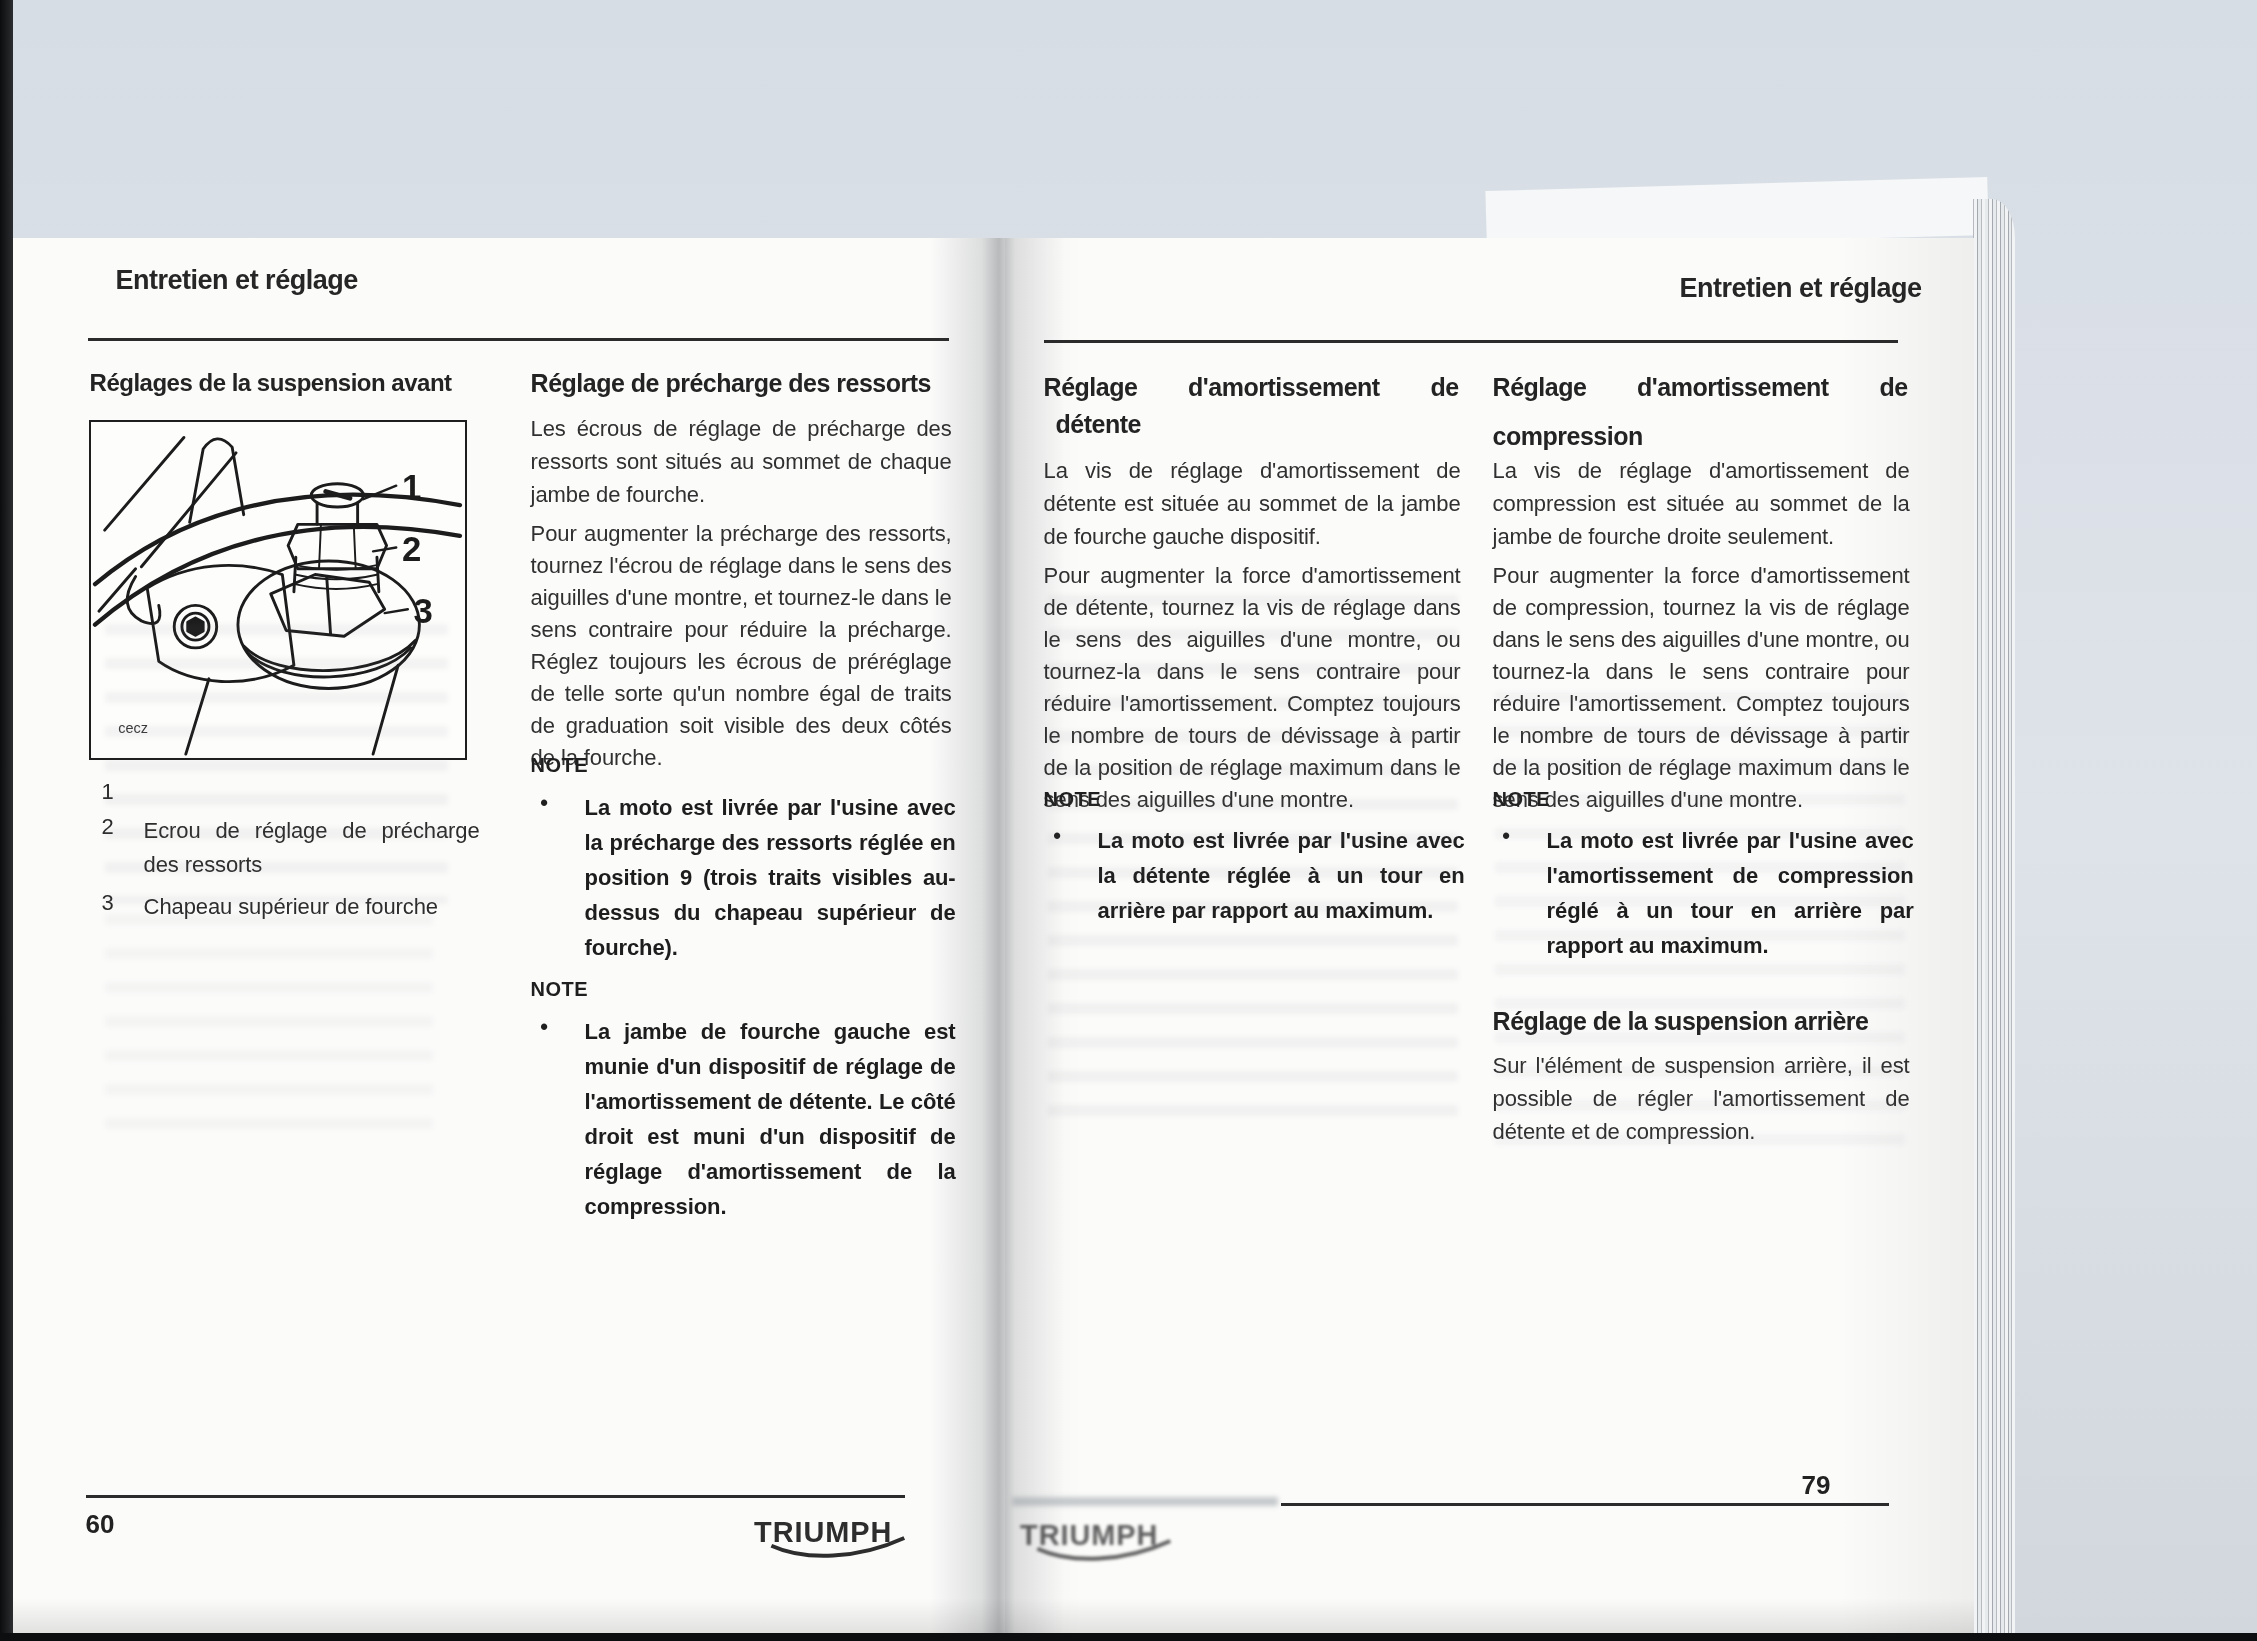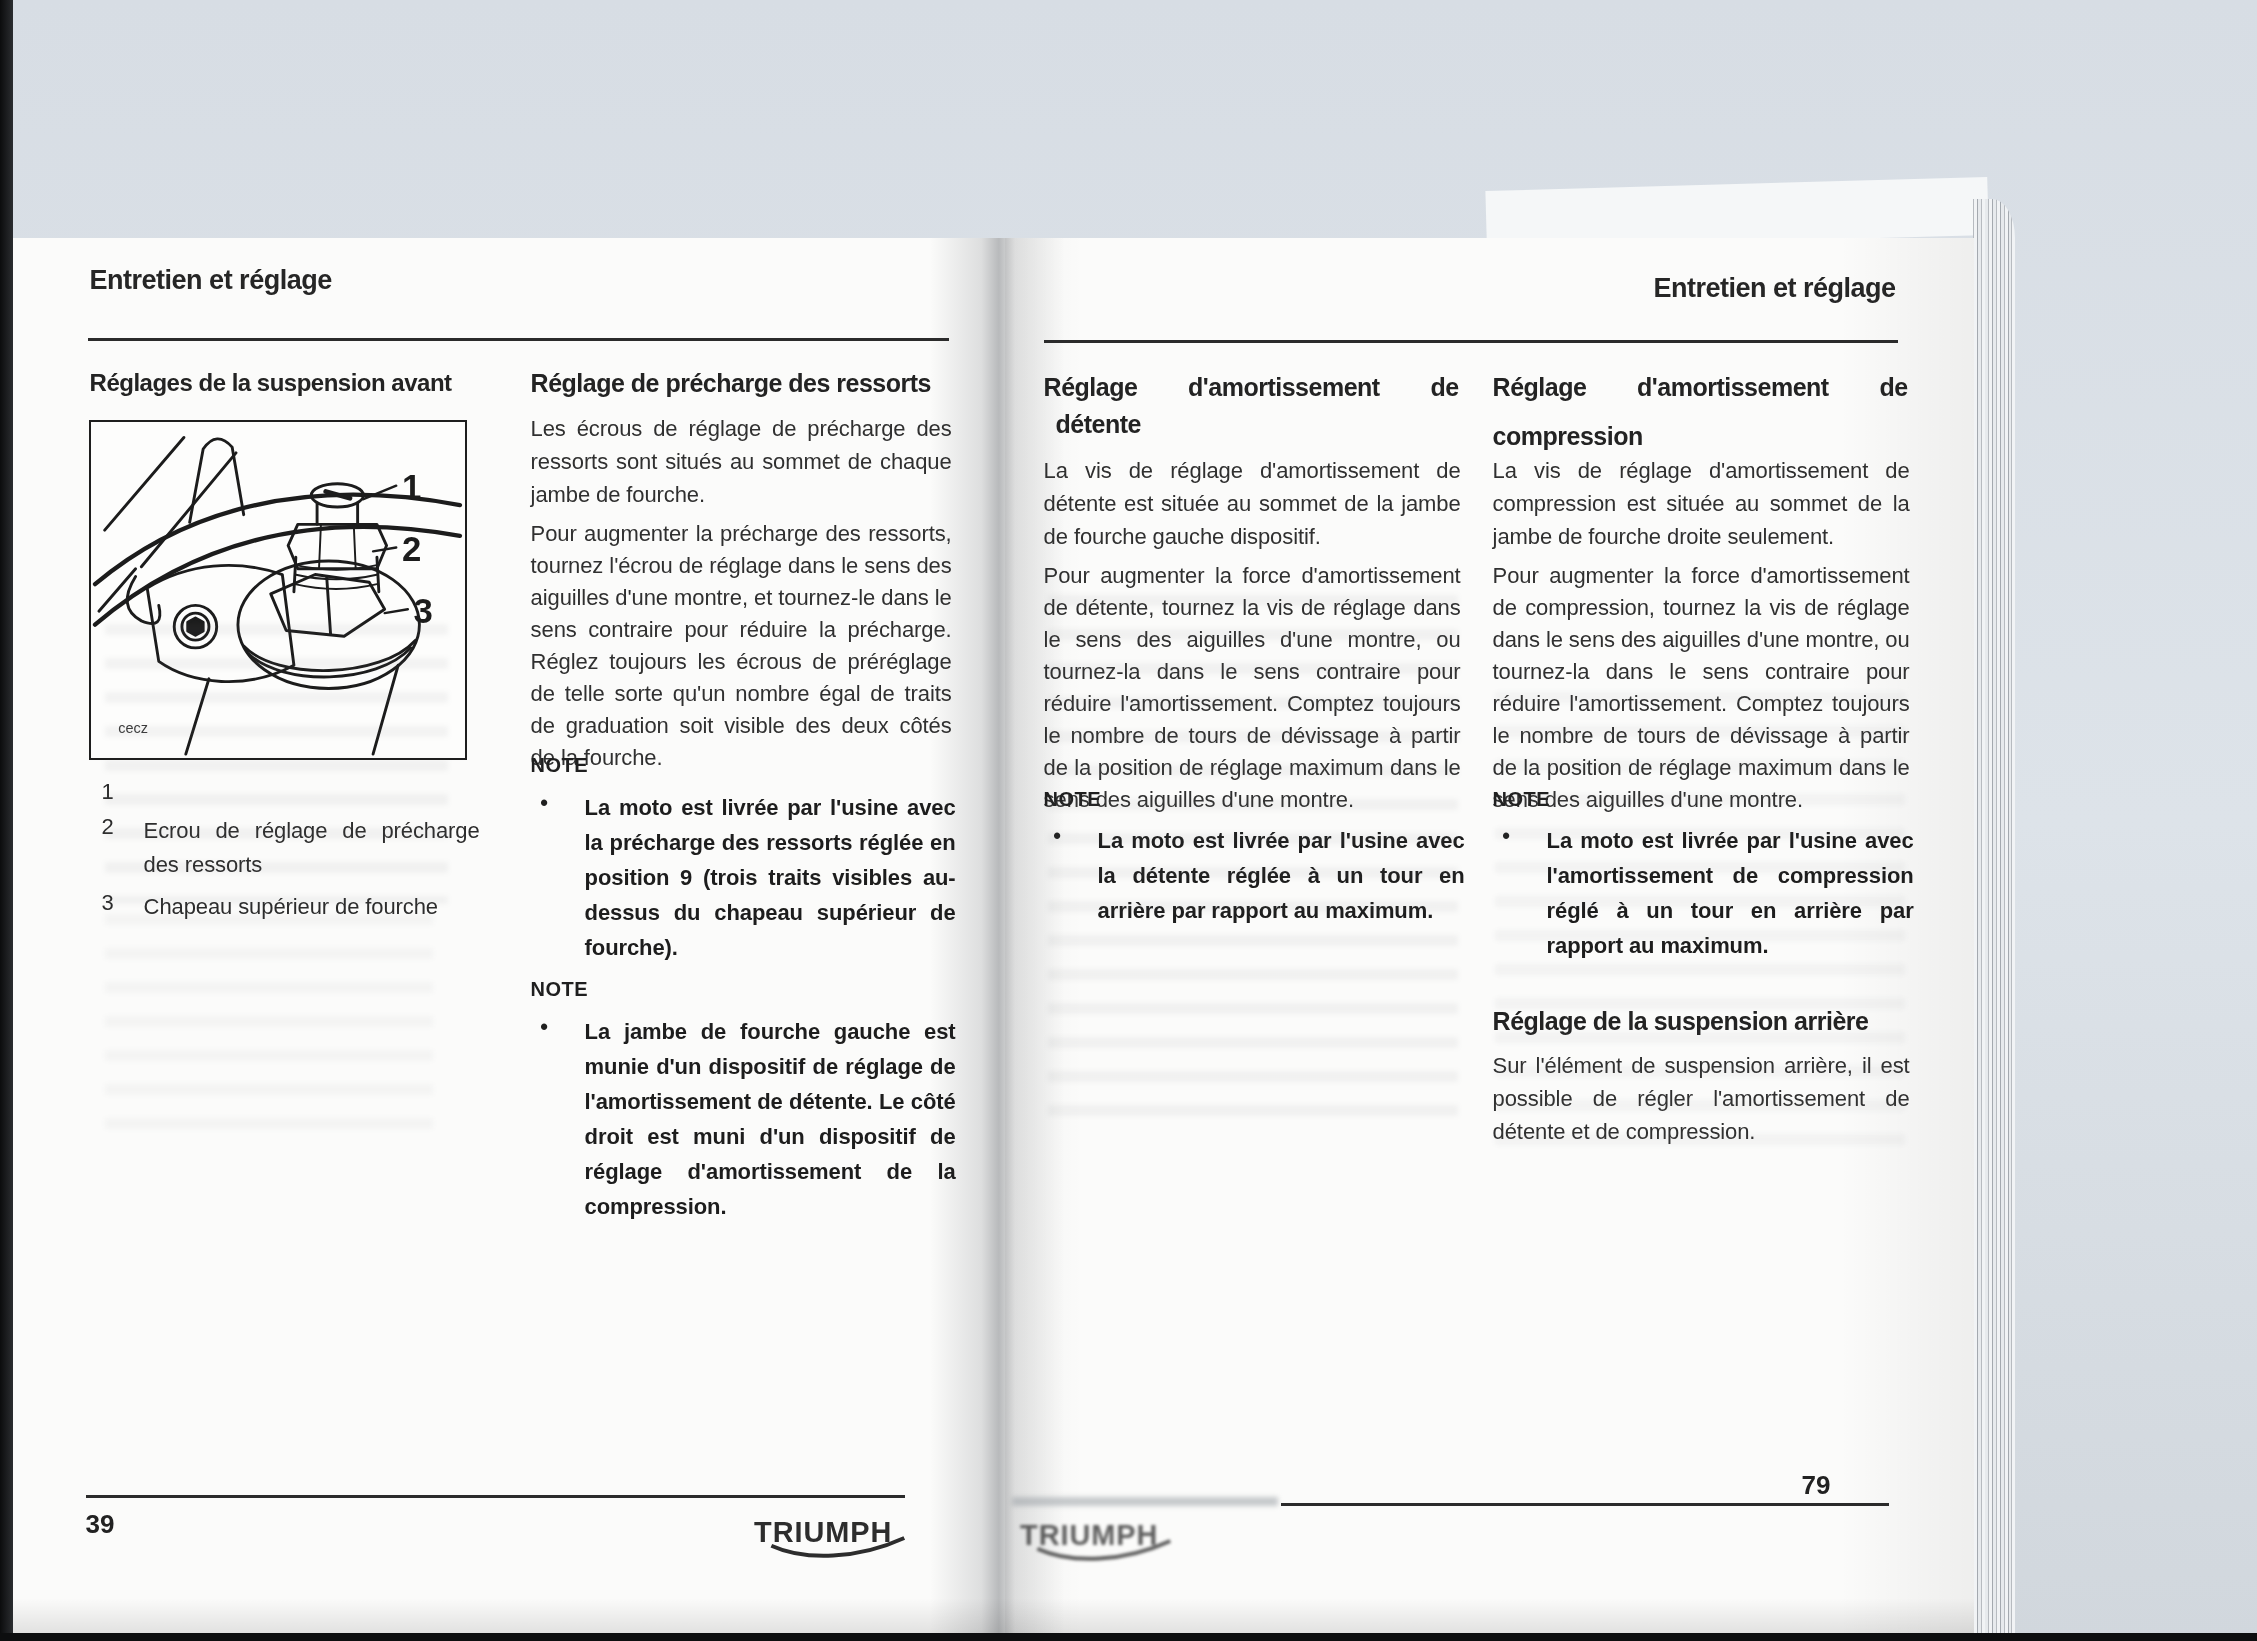--- a/index.html
+++ b/index.html
@@ -22,21 +22,21 @@
   .spread::after { content:""; position:absolute; left:0; bottom:0; width:100%; height:35px;
     background:linear-gradient(180deg,rgba(0,0,0,0),rgba(0,0,0,0.10)); }
   .gutter-shadow { position:absolute; left:917px; top:0; width:135px; height:100%;
     background:linear-gradient(90deg,rgba(0,0,0,0) 0%,rgba(66,71,78,0.16) 38%,rgba(55,60,67,0.34) 51%,rgba(66,71,78,0.12) 63%,rgba(0,0,0,0) 100%); }
   .page { position:absolute; top:0; height:1395px; }
   .page-left  { left:0; width:992px; }
   .page-right { left:992px; width:969px;
     background:linear-gradient(90deg,rgba(0,0,0,0.04) 0%,rgba(0,0,0,0) 8%,rgba(0,0,0,0) 86%,rgba(0,0,0,0.05) 100%); }
 
   .abs { position:absolute; }
-  .h1 { font-size:27px; font-weight:700; letter-spacing:-0.5px; color:#262626; white-space:nowrap; }
+  .h1 { font-size:27px; font-weight:700; letter-spacing:-0.5px; color:#262626; white-space:nowrap;margin-left:26px; }
   .rule { background:#2b2b2b; height:2.9px; }
   .h2 { font-size:25px; font-weight:700; letter-spacing:-0.5px; color:#232323; white-space:nowrap; }
   .h2flex { display:flex; justify-content:space-between; font-size:25px; font-weight:700; letter-spacing:-0.5px; color:#232323; }
   .body-text { font-size:22px; line-height:33px; text-align:justify; color:#303030; letter-spacing:-0.1px; }
   .note-label { font-size:20px; font-weight:700; color:#1f1f1f; letter-spacing:0.5px; }
   .note { display:flex; }
   .note .bul { width:54px; flex:0 0 54px; font-size:22px; font-weight:700; color:#1f1f1f; padding-left:9.7px; }
   .note .ntext { font-size:22px; line-height:35px; font-weight:700; text-align:justify; color:#1d1d1d; letter-spacing:-0.1px; }
   .figure-box { border:2.9px solid #1e1e1e; background:#fdfdfc; }
   .cap-item { display:flex; margin-bottom:8.7px; }
@@ -133,21 +133,21 @@
       <div class="abs note-label" style="left:518px; top:740px;">NOTE</div>
       <div class="abs note" style="left:518px; top:776px; width:425px;">
         <div class="bul">•</div>
         <div class="ntext">La jambe de fourche gauche est munie d'un dispositif de réglage de l'amortissement de détente. Le côté droit est muni d'un dispositif de réglage d'amortissement de la compression.</div>
       </div>
 
       <div class="ghost" style="left:92px; top:386px; width:343px; height:280px;"></div>
       <div class="ghost" style="left:92px; top:676px; width:328px; height:232px; opacity:0.35;"></div>
 
       <div class="abs rule" style="left:73px; top:1257px; width:819px;"></div>
-      <div class="abs pagenum" style="left:73px; top:1271px;">39</div>
+      <div class="abs pagenum" style="left:73px; top:1271px;">60</div>
 
       <div class="abs logo" style="left:739px; top:1273px;">
         <svg width="162" height="52" viewBox="0 0 168 54">
           <text x="2" y="32" font-family="Liberation Sans, sans-serif" font-size="30" font-weight="800" letter-spacing="1" fill="#2d2d2d">TRIUMPH</text>
           <path d="M20,36 C55,52 110,50 158,28" stroke="#2d2d2d" stroke-width="4" fill="none"></path>
         </svg>
       </div>
     </div>
 
     <div class="page page-right">

